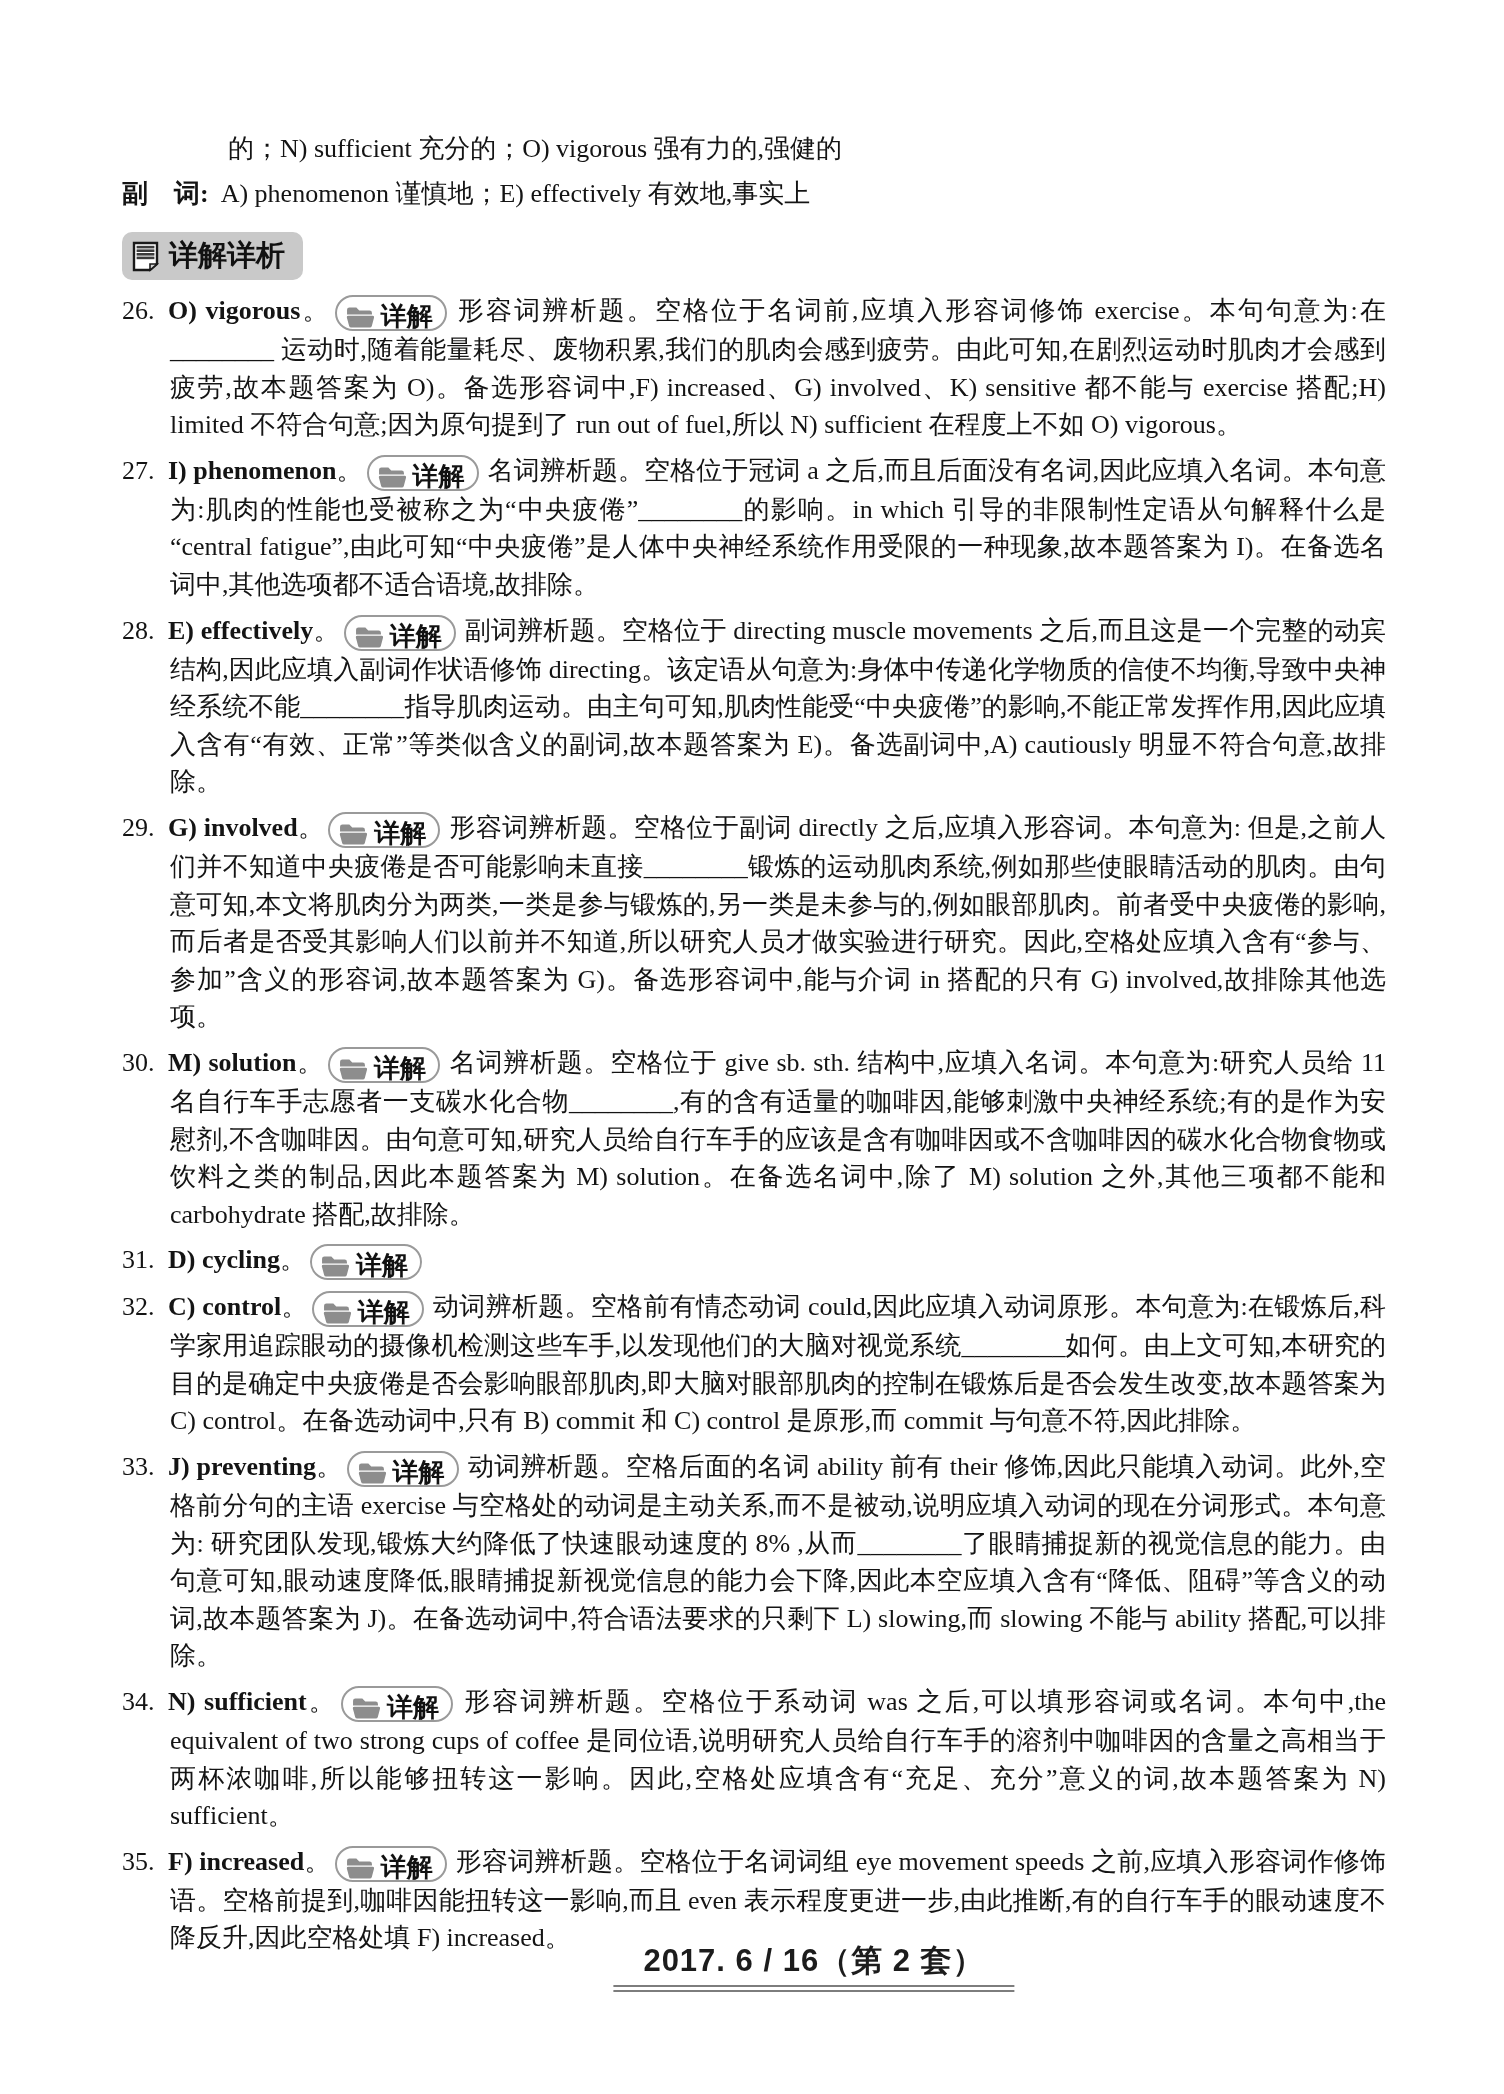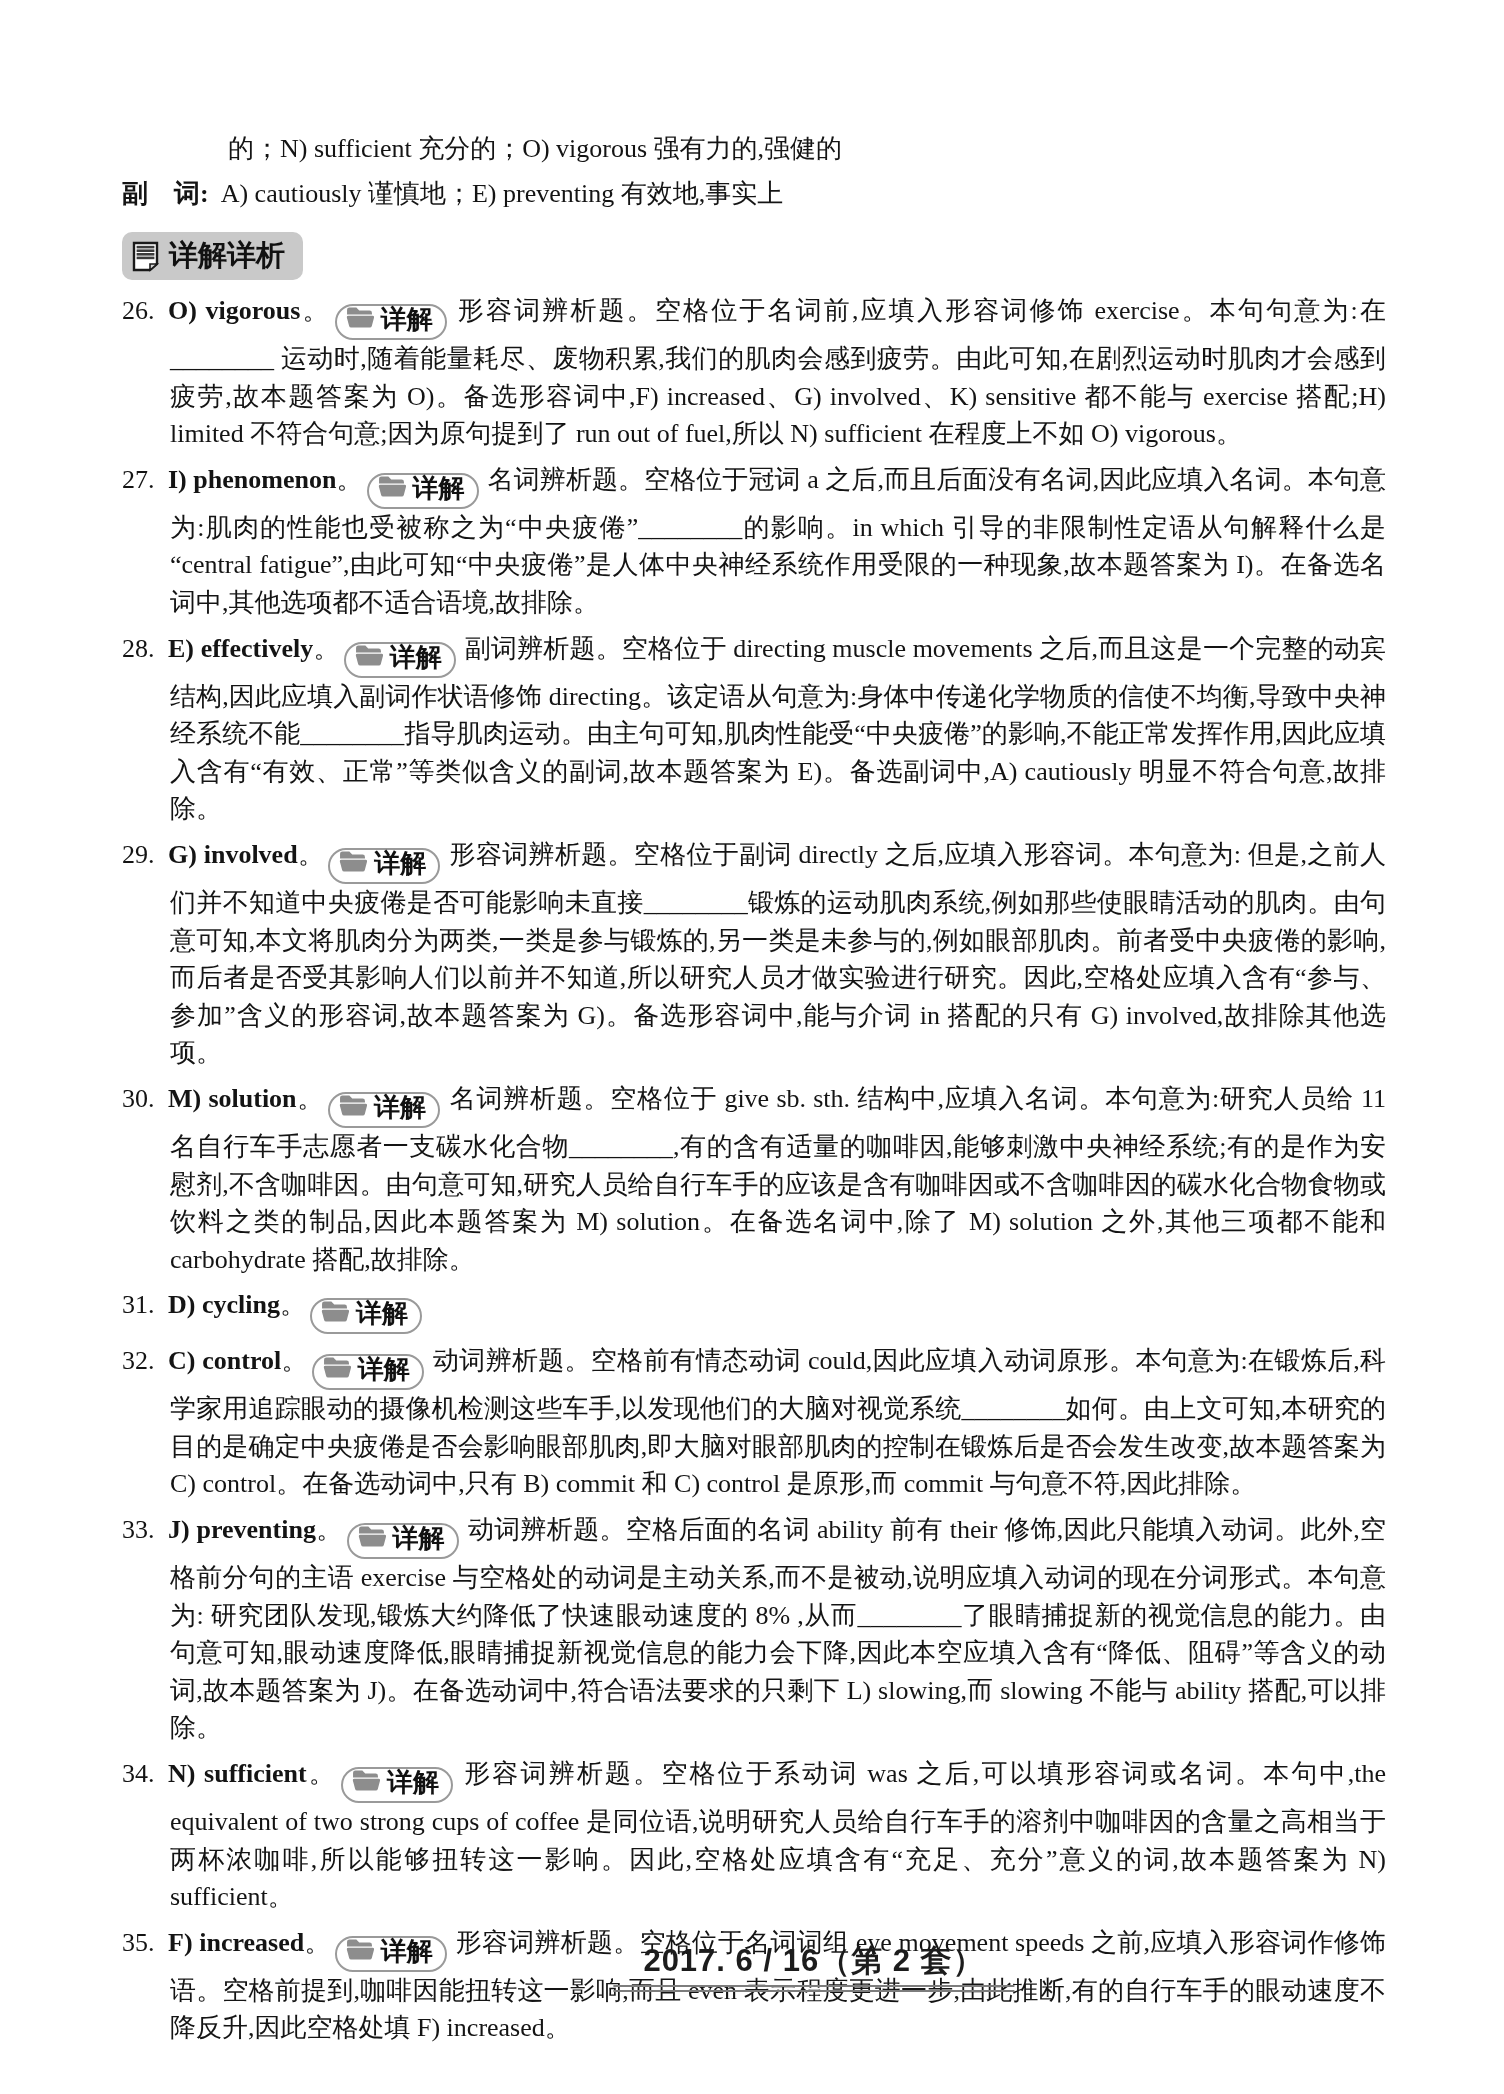--- a/index.html
+++ b/index.html
@@ -18,21 +18,21 @@
   .section-badge{display:inline-flex;align-items:center;gap:9px;
        background:#c9c9c9;border-radius:10px;padding:4px 18px 4px 9px;
        font-family:"Liberation Sans","DejaVu Sans",sans-serif;
        font-weight:bold;font-size:29px;color:#111;}
 
   
   .item{font-size:26px;line-height:37.6px;text-align:justify;
         padding-left:48px;text-indent:-48px;margin:8px 0 5px 0;}
   .num{display:inline-block;width:46px;text-indent:0;}
   .ans{font-weight:bold;}
-  .pill{display:inline-flex;align-items:flex-start;gap:7px;box-sizing:border-box;
+  .pill{display:inline-flex;align-items:flex-end;gap:7px;box-sizing:border-box;
         border:2px solid #9a9a9a;border-radius:19px;height:36px;
         padding:0 12px 0 8px;margin:0 9px 0 4px;vertical-align:-10px;
         font-family:"Liberation Sans","DejaVu Sans",sans-serif;
         font-weight:bold;font-size:26px;line-height:1;text-indent:0;color:#111;
         background:#fff;}
   .pill svg{flex:0 0 auto;}
 
   
   .footer{position:absolute;top:1940px;left:50%;
           transform:translateX(calc(-50% + 62px));white-space:nowrap;}
@@ -42,21 +42,21 @@
           font-weight:bold;font-size:31px;letter-spacing:1px;color:#1c1c1c;}
 </style>
 </head>
 <body>
 
 <div class="page">
 
   <div class="cont-line">的；N) sufficient 充分的；O) vigorous 强有力的,强健的</div>
 
   <div class="pos-line">
-    <span class="pos-label">副　词:</span><span>A) cautiously 谨慎地；E) preventing 有效地,事实上</span>
+    <span class="pos-label">副　词:</span><span>A) phenomenon 谨慎地；E) effectively 有效地,事实上</span>
   </div>
 
   <div class="section-badge-row">
     <span class="section-badge">
       <svg width="29" height="31" viewBox="0 0 29 31">
         <path d="M3 2 h23 v21 l-7 6 H3 z" fill="#ffffff" stroke="#1a1a1a" stroke-width="2.4"></path>
         <rect x="5.6" y="4.8" width="17.8" height="2.6" fill="#3c3c3c"></rect>
         <rect x="5.6" y="8.4" width="17.8" height="2.6" fill="#3c3c3c"></rect>
         <rect x="5.6" y="12.0" width="17.8" height="2.6" fill="#3c3c3c"></rect>
         <rect x="5.6" y="15.6" width="17.8" height="2.6" fill="#3c3c3c"></rect>

